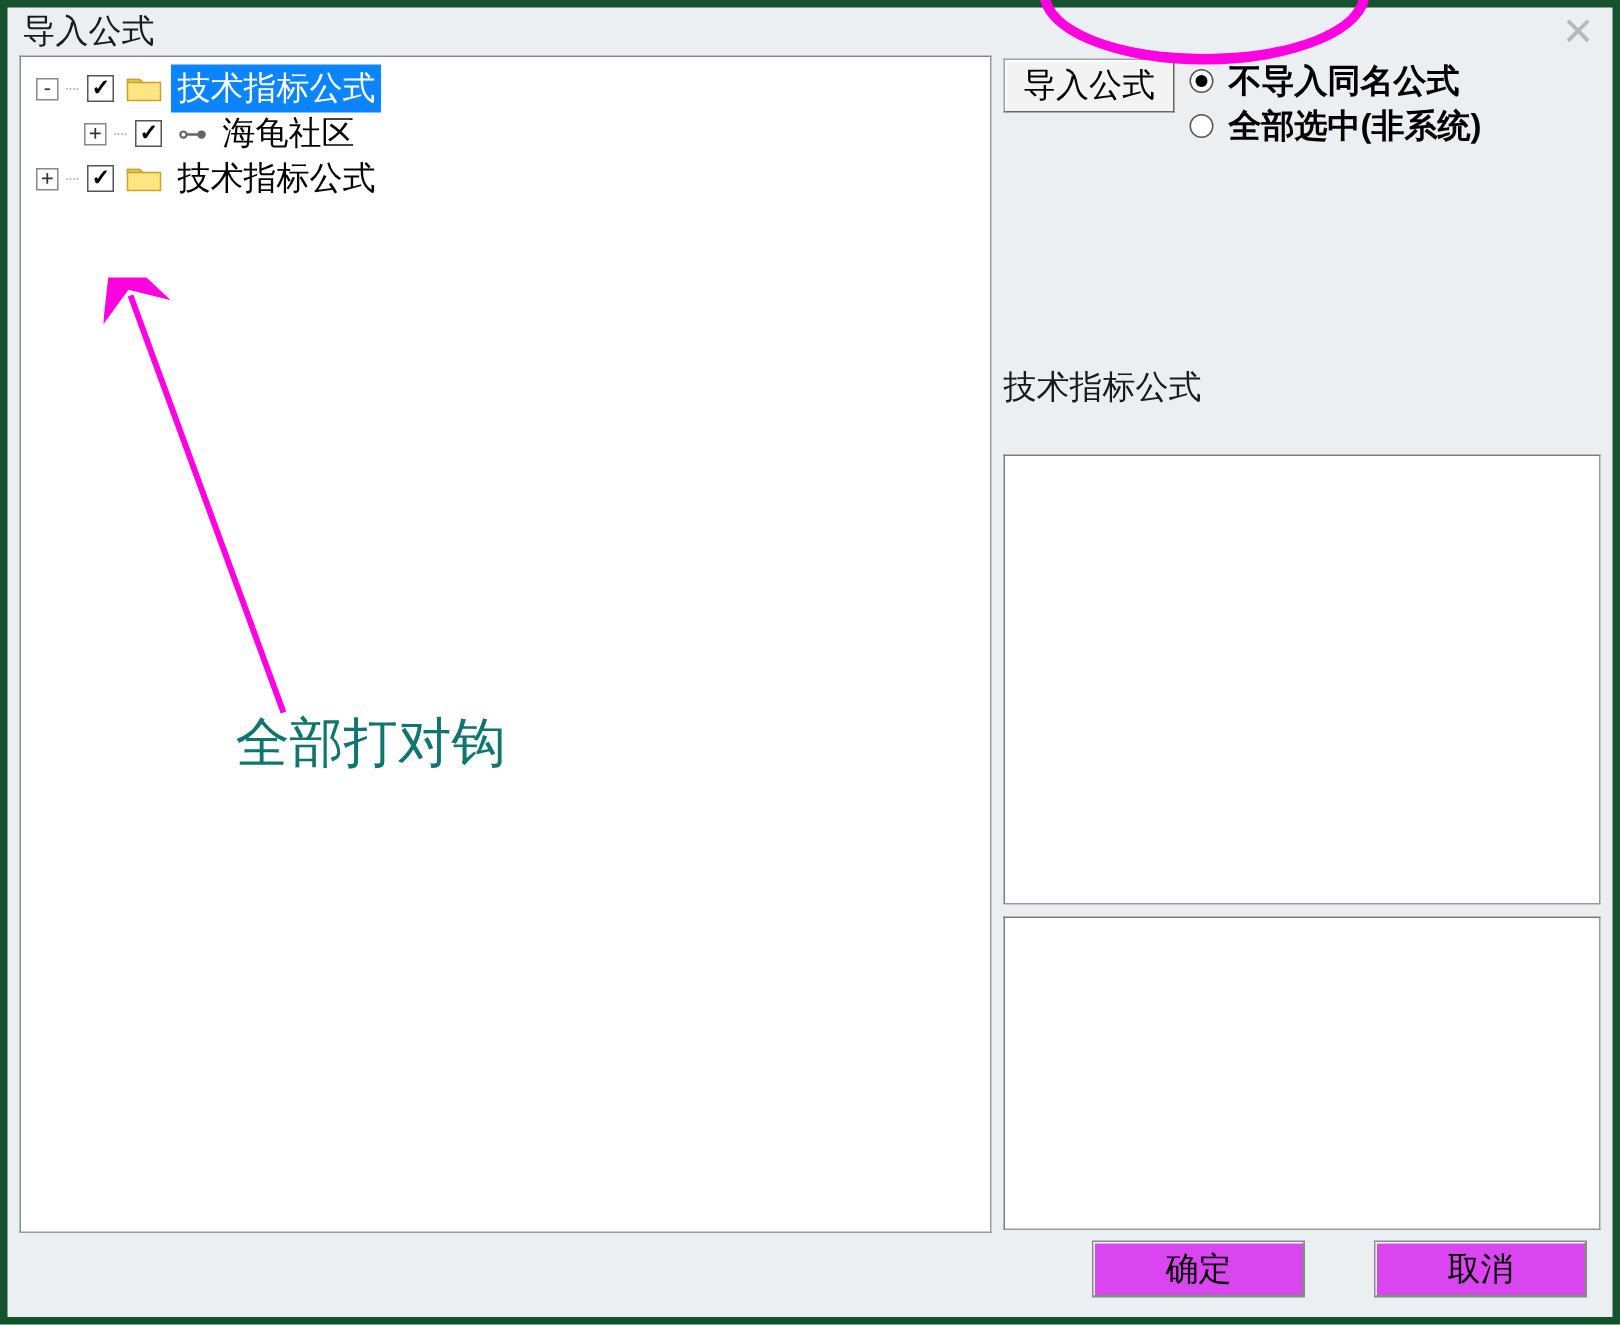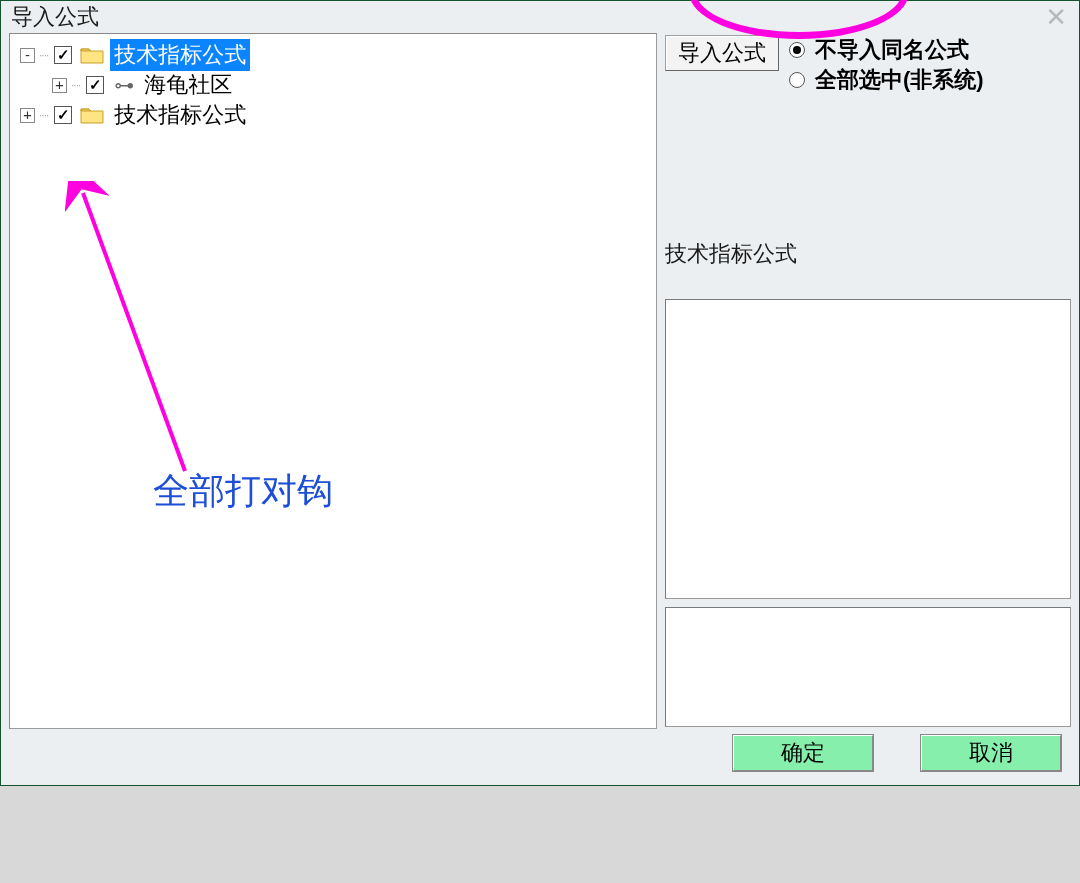--- a/index.html
+++ b/index.html
@@ -7,23 +7,23 @@
     margin: 0;
     font-family: "Microsoft YaHei", "SimSun", sans-serif;
     background: #d8d8d8;
     width: 1080px;
     height: 883px;
     overflow: hidden;
   }
   .window {
     position: relative;
     width: 1080px;
-    height: 786px;
+    height: 883px;
     background: #eceff1;
-    border: 1px solid #14532d;
+    border: 5px solid #14532d;
   }
   .titlebar {
     height: 30px;
     padding: 2px 10px 0 10px;
     font-size: 22px;
     color: #1a1a1a;
     display: flex;
     align-items: center;
     justify-content: space-between;
   }
@@ -181,37 +181,37 @@
   .buttons {
     position: absolute;
     bottom: 14px; right: 18px;
     display: flex;
     gap: 48px;
   }
   .dlg-btn {
     font-size: 22px;
     width: 140px;
     height: 36px;
-    background: #86efac;
+    background: #d946ef;
     border: 1px solid #888;
     border-top-color: #fff;
     border-left-color: #fff;
     box-shadow: 0 0 0 1px #888;
     cursor: pointer;
   }
   
   .annotation {
     position: absolute;
     pointer-events: none;
   }
   .annotation-text {
     position: absolute;
     top: 436px; left: 152px;
     font-size: 36px;
-    color: #1d4ed8;
+    color: #0f766e;
     font-weight: 400;
     white-space: nowrap;
   }
   .annotation-arrow {
     position: absolute;
     top: 150px; left: 64px;
     width: 160px; height: 300px;
   }
   .annotation-ellipse {
     position: absolute;

